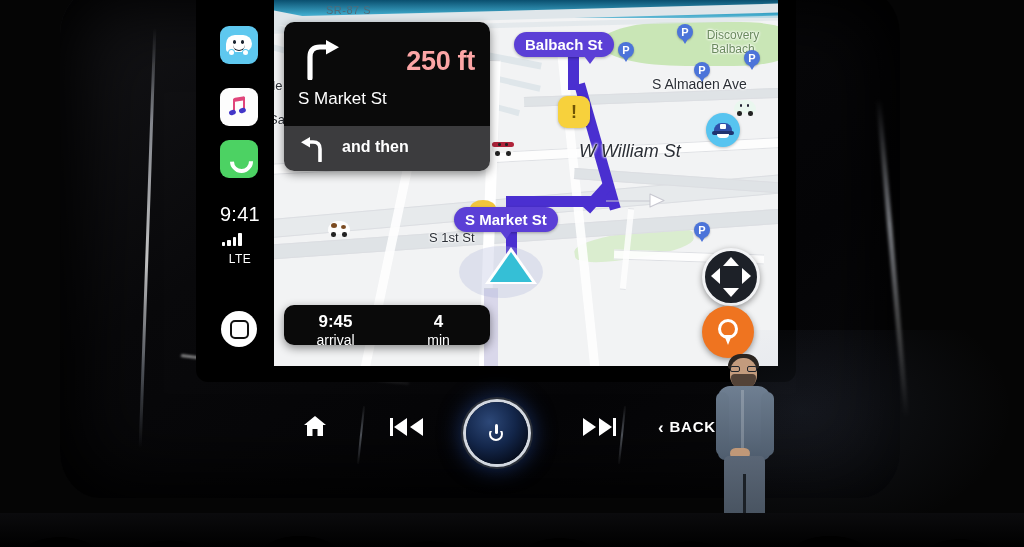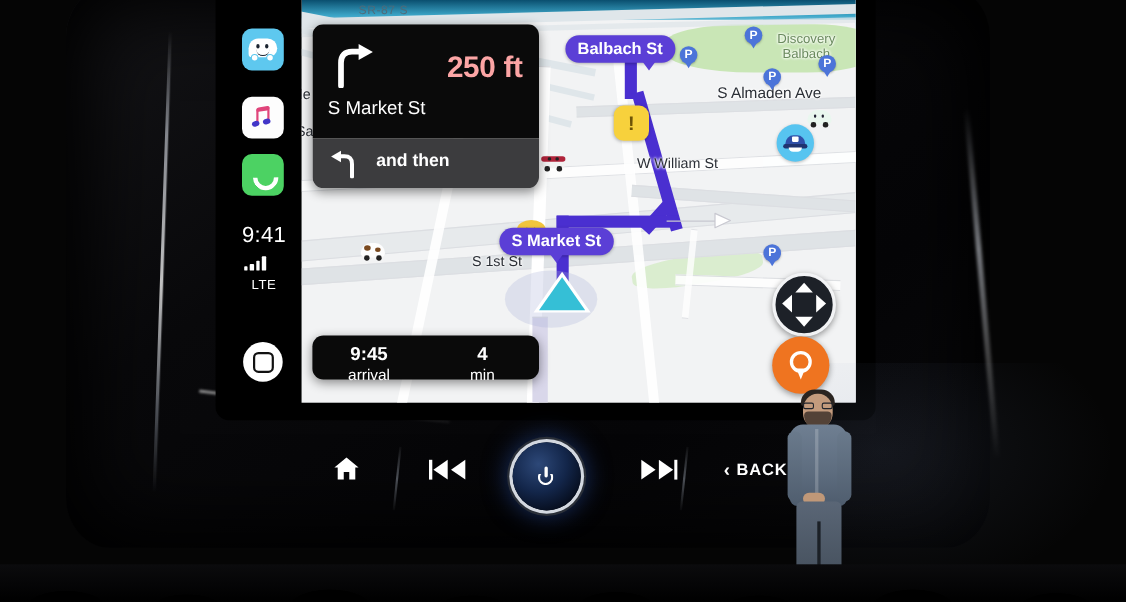--- a/index.html
+++ b/index.html
@@ -336,21 +336,21 @@
     </svg>
 
     <div class="carpos-ring"></div>
     <div class="carpos-wrap"></div>
     <div class="carpos"></div>
 
     <div class="lbl hwy" style="left:52px;top:4px;">SR-87 S</div>
     <div class="lbl" style="left:-6px;top:78px;">de</div>
     <div class="lbl" style="left:-5px;top:112px;">Sa</div>
     <div class="lbl" style="left:378px;top:76px;font-size:14px;">S Almaden Ave</div>
-    <div class="lbl" style="left:305px;top:141px;font-size:13px;">W William St</div>
+    <div class="lbl" style="left:305px;top:141px;font-size:18px;font-style:italic;">W William St</div>
     <div class="lbl" style="left:155px;top:230px;font-size:13px;">S 1st St</div>
     <div class="lbl" style="left:422px;top:28px;color:#6a8a5d;line-height:14px;width:74px;white-space:normal;text-align:center;font-size:12px;">Discovery Balbach</div>
 
     <div class="pmark" style="left:403px;top:24px;">P</div>
     <div class="pmark" style="left:344px;top:42px;">P</div>
     <div class="pmark" style="left:470px;top:50px;">P</div>
     <div class="pmark" style="left:420px;top:62px;">P</div>
     <div class="pmark" style="left:420px;top:222px;">P</div>
 
     <div class="warn">

